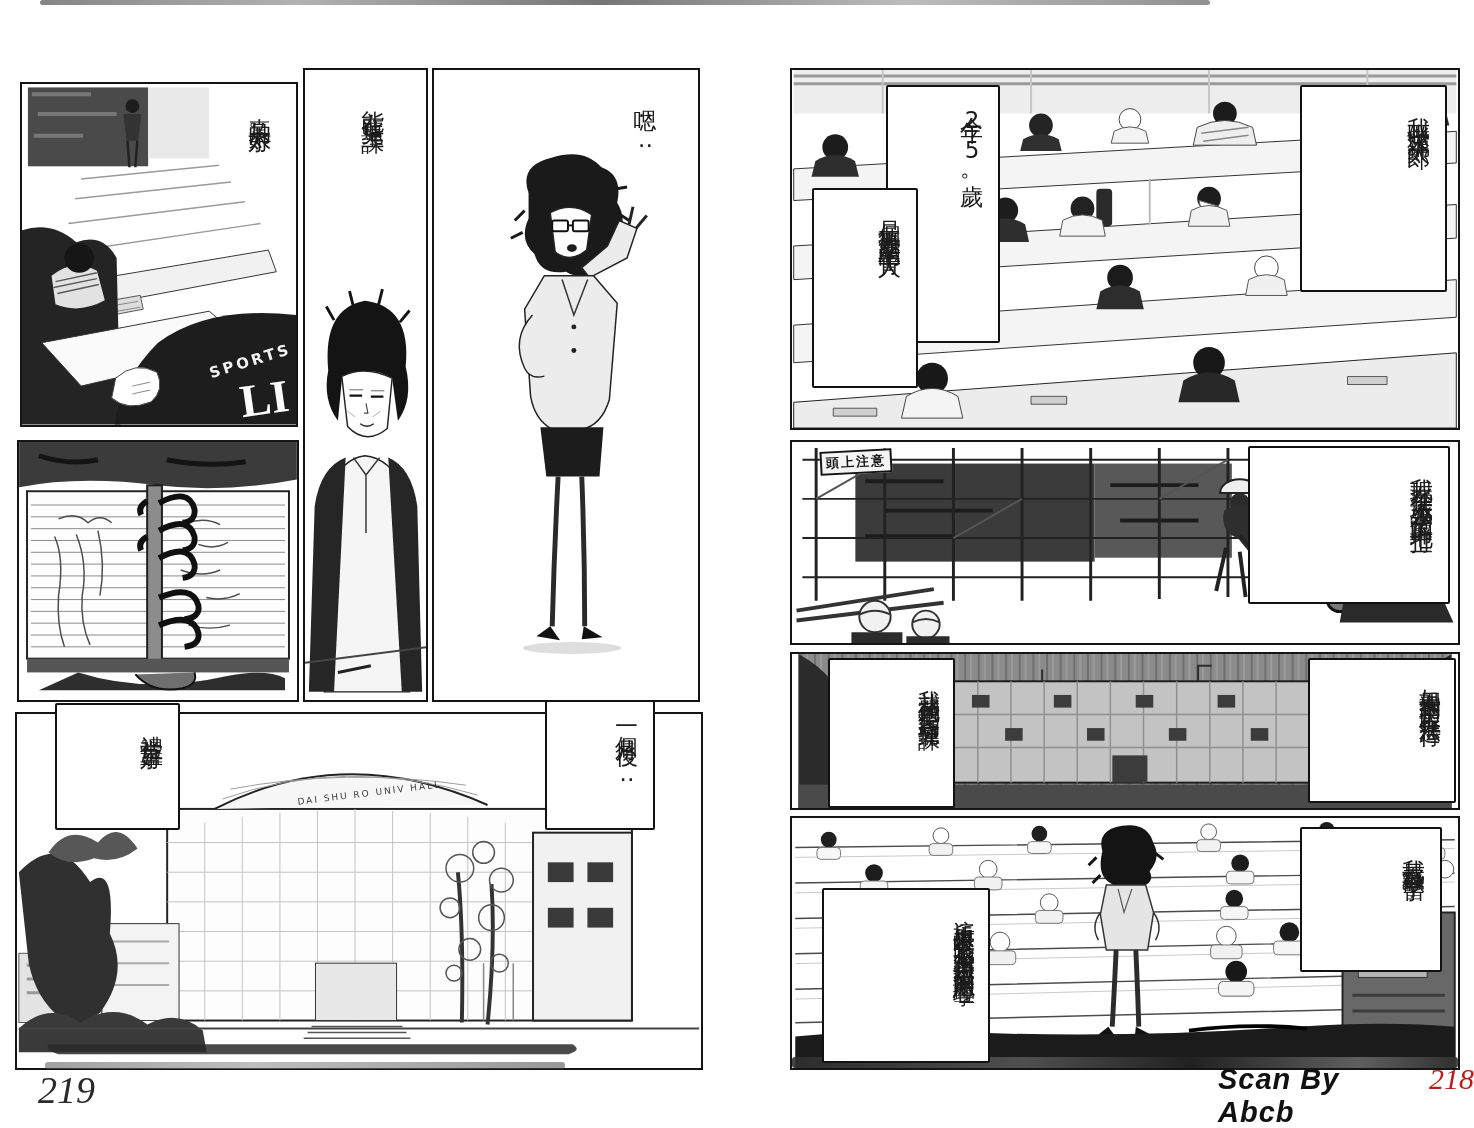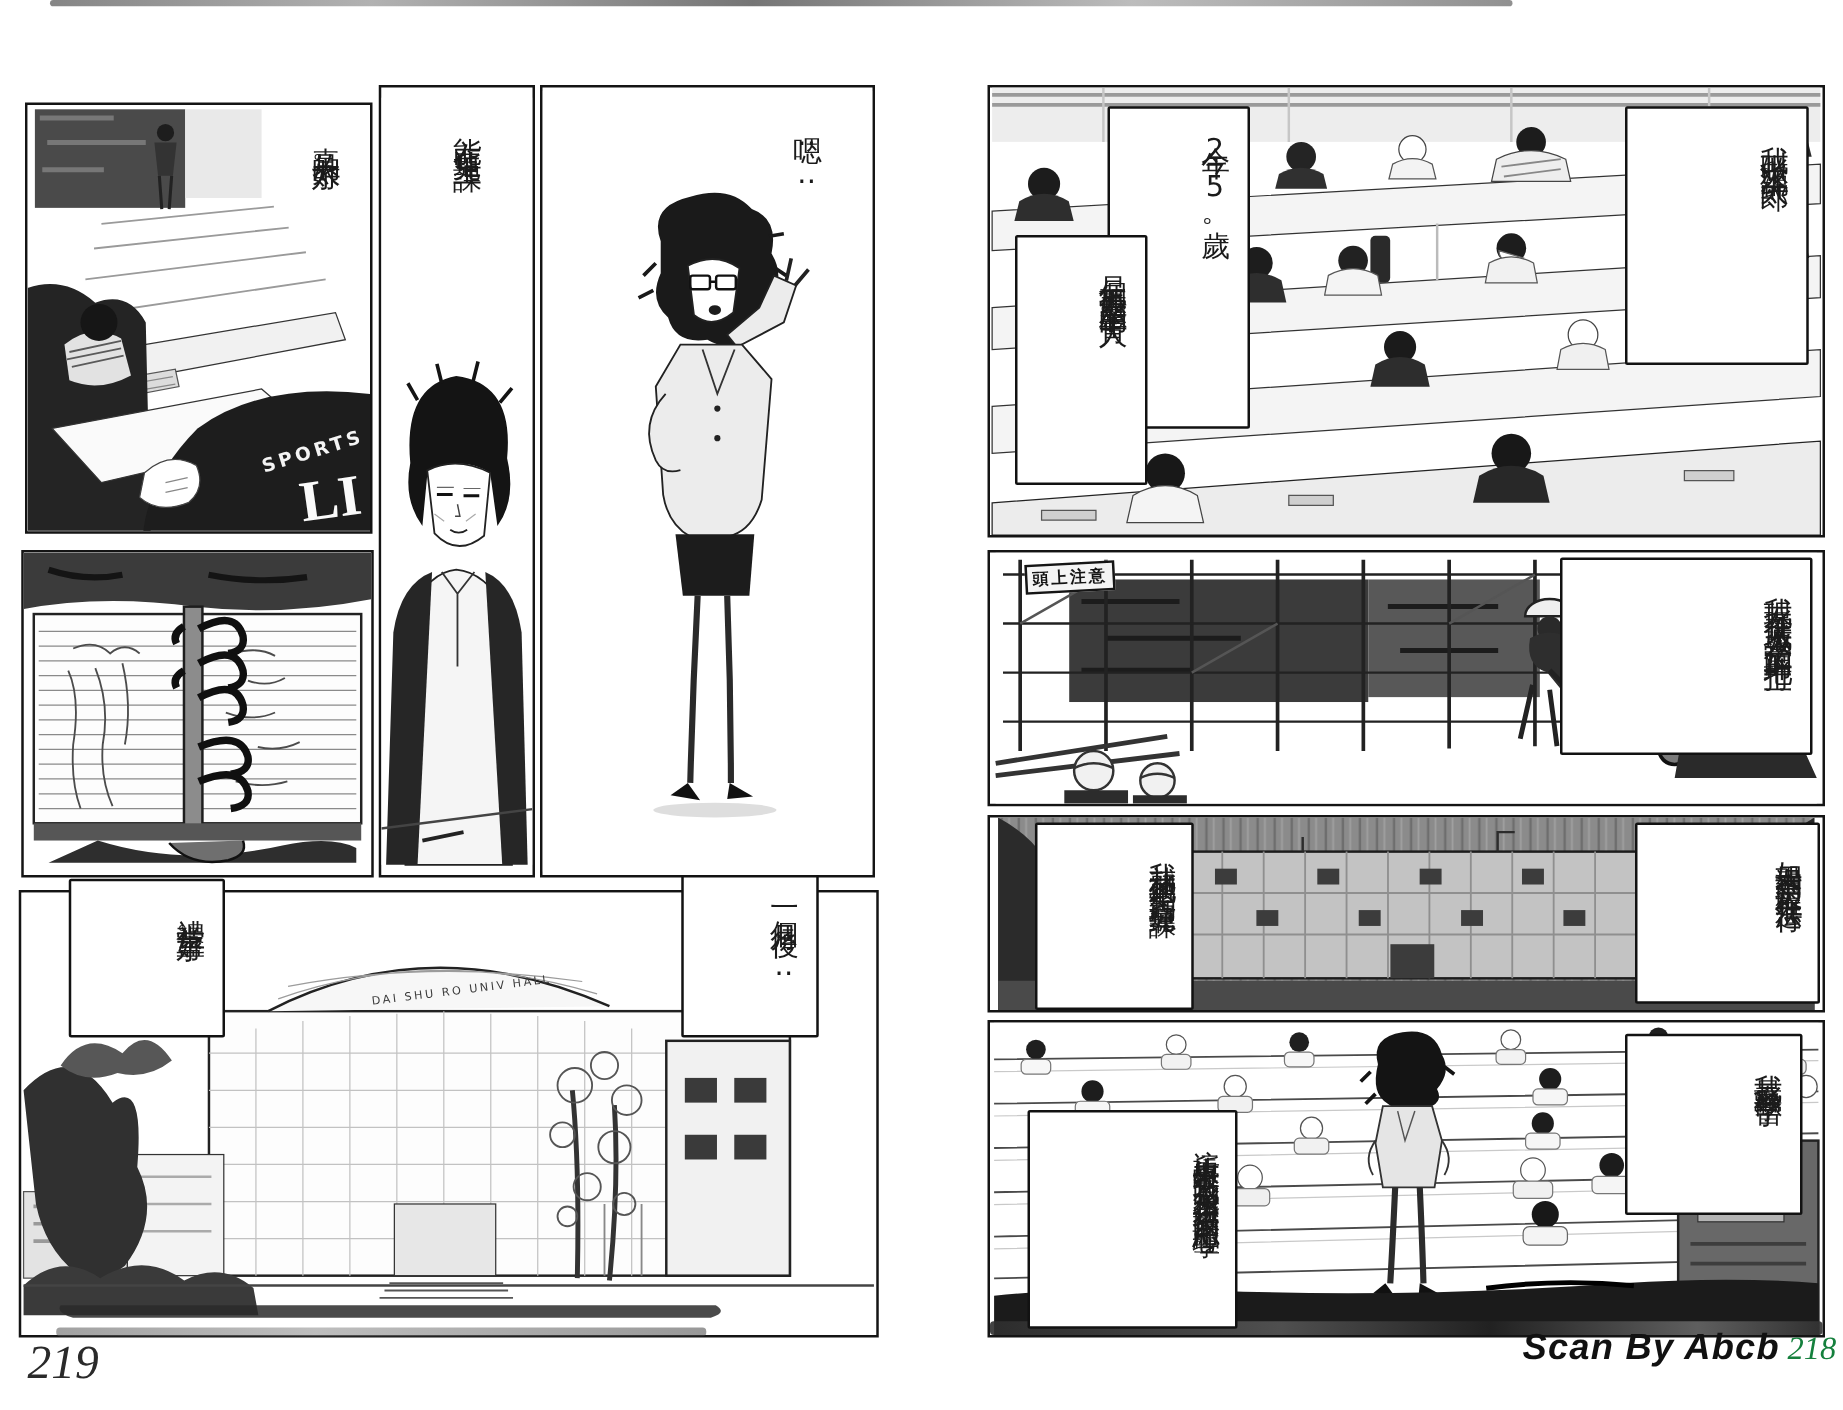--- a/index.html
+++ b/index.html
@@ -13,21 +13,21 @@
   .cap-free{position:absolute;z-index:5;}
   .cap-box{position:absolute;z-index:6;background:#fff;border:2.5px solid #121212;border-radius:2px;
            box-sizing:border-box;padding:12px 10px;display:flex;justify-content:flex-end;}
   .h3{height:88px;} .h4{height:114px;} .h5{height:140px;} .h6{height:168px;} .h7{height:198px;}
   .pageno{position:absolute;font-family:"Liberation Serif","DejaVu Serif",serif;font-style:italic;
           font-size:38px;color:#2a2a2a;z-index:8;}
   .scancredit{position:absolute;z-index:8;display:flex;align-items:baseline;gap:6px;}
   .scancredit .credit{font-family:"Liberation Sans","DejaVu Sans",sans-serif;font-weight:bold;
           font-style:italic;font-size:29px;color:#111;letter-spacing:1px;}
   .scancredit .num{font-family:"Liberation Serif","DejaVu Serif",serif;font-style:italic;
-          font-size:26px;color:#15803d;}
+          font-size:30px;color:#b91c1c;}
   .smudge{position:absolute;z-index:2;border-radius:3px;}
   .overlay-label{position:absolute;z-index:7;}
   .jacket-sports{font-weight:bold;font-size:15px;letter-spacing:3px;color:#f4f4f4;transform:rotate(-17deg);}
   .jacket-li{font-family:"Liberation Serif","DejaVu Serif",serif;font-weight:bold;font-size:46px;
              color:#fafafa;transform:rotate(-8deg);}
   .bldg-sign{font-size:9px;letter-spacing:2px;color:#3c3c3c;transform:rotate(-7deg);white-space:nowrap;}
   .warn-sign{background:#f4f4f4;border:2px solid #151515;font-size:13px;font-weight:bold;
              letter-spacing:2px;color:#141414;display:flex;align-items:center;justify-content:center;
              transform:rotate(-3deg);box-sizing:border-box;}
 </style>
@@ -202,21 +202,21 @@
       <path d="M30 334 H560 q10 6 -4 10 H40 q-14 -4 -10 -10 Z" fill="#2a2a2a" opacity="0.85"></path>
     </svg>
     <div class="overlay-label bldg-sign" style="left:280px;top:74px;">DAI SHU RO UNIV HALL</div>
   </div>
   <div class="cap-box" style="left:55px;top:703px;width:125px;height:127px;">
     <div class="vtext h3">禮堂蓋好了。</div>
   </div>
   <div class="cap-box" style="left:545px;top:700px;width:110px;height:130px;">
     <div class="vtext h3">一個月後‥‥</div>
   </div>
-  <div class="pageno" style="left:22px;top:1068px;">219</div>
+  <div class="pageno" style="left:38px;top:1068px;">219</div>
 
   <div class="panel" style="left:790px;top:68px;width:670px;height:362px;">
     <svg viewBox="0 0 670 362">
       <rect width="670" height="362" fill="#fff"></rect>
       <rect width="670" height="44" fill="#ededed"></rect>
       <path d="M0 6 H670 M0 14 H670" stroke="#9a9a9a" stroke-width="3" fill="none"></path>
       <path d="M90 0 V44 M240 0 V44 M420 0 V44 M580 0 V44" stroke="#c6c6c6" stroke-width="2" fill="none"></path>
       <g>
         <path d="M0 100 L670 62 L670 94 L0 132 Z" fill="#f4f4f4" stroke="#333"></path>
         <path d="M0 178 L670 136 L670 170 L0 212 Z" fill="#f4f4f4" stroke="#333"></path>

